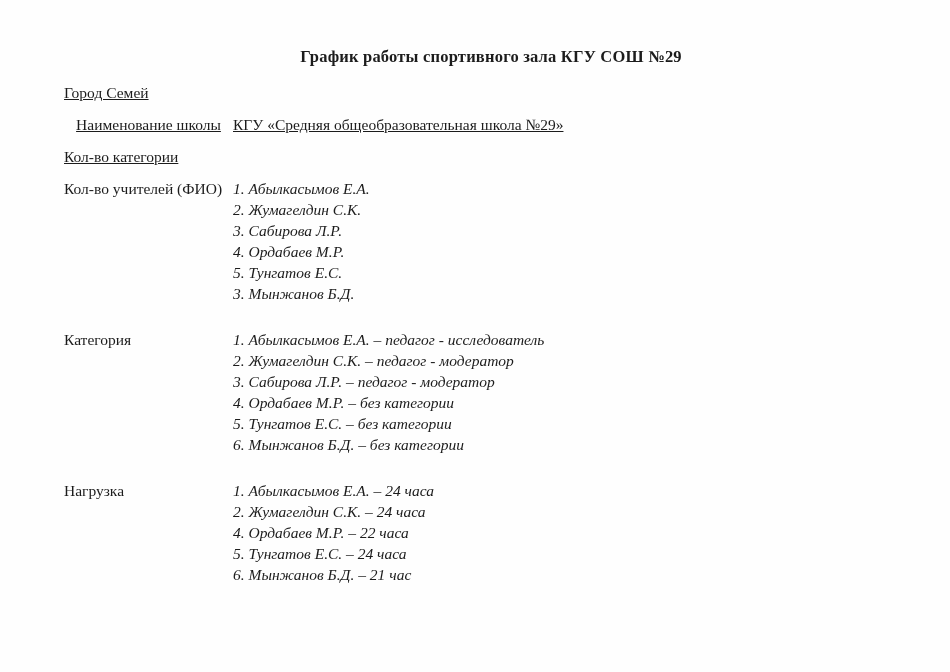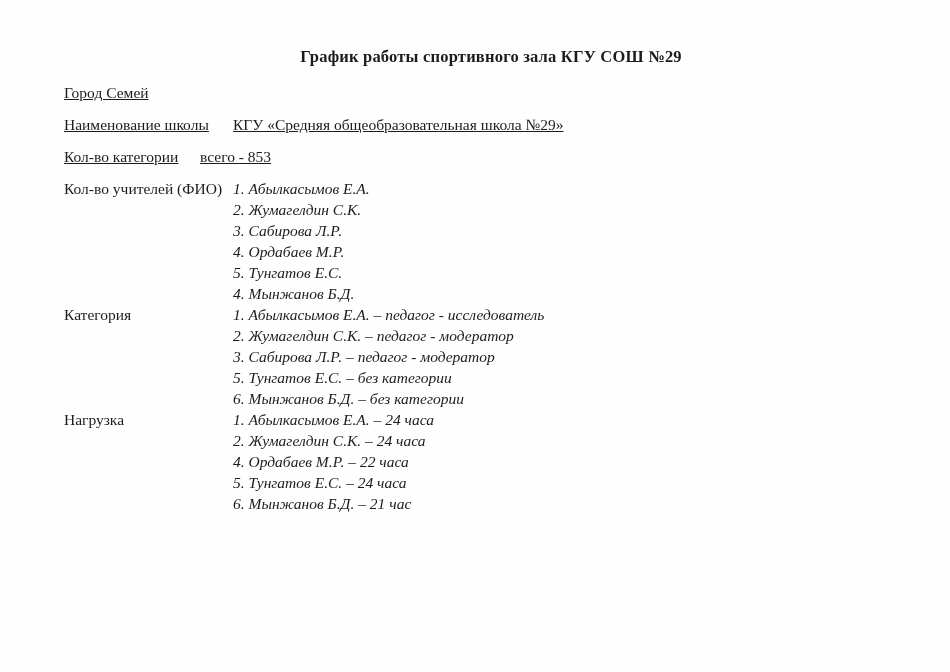--- a/index.html
+++ b/index.html
@@ -33,30 +33,30 @@
   .field-row {
     display: flex;
     align-items: flex-start;
     line-height: 21px;
     margin-top: 11px;
     text-decoration: underline;
   }
   .field-label {
     flex: 0 0 auto;
   }
-  .field-label.w-school { width: 169px; }
+  .field-label.w-school { width: 169px; text-align: center; }
   .field-label.w-students { width: 136px; }
   .field-value { flex: 1 1 auto; }
   .section-row {
     display: flex;
     align-items: flex-start;
     line-height: 21px;
   }
   .section-row.first { margin-top: 11px; }
-  .section-row.gap { }
+  .section-row.gap { margin-top: 25px; }
   .section-label {
     flex: 0 0 169px;
     width: 169px;
   }
   .section-list {
     flex: 1 1 auto;
   }
   .list-item {
     line-height: 21px;
     white-space: pre;
@@ -75,41 +75,41 @@
       <span class="field-label">Город Семей</span>
     </div>
 
     <div class="field-row">
       <span class="field-label w-school">Наименование школы</span>
       <span class="field-value">КГУ «Средняя общеобразовательная школа №29»</span>
     </div>
 
     <div class="field-row">
       <span class="field-label w-students">Кол-во категории</span>
-      <span class="field-value">всего - 853</span>
     </div>
 
     <div class="section-row first">
       <span class="section-label">Кол-во учителей  (ФИО)</span>
       <div class="section-list">
         <div class="list-item">1. Абылкасымов Е.А.</div>
         <div class="list-item">2. Жумагелдин С.К.</div>
         <div class="list-item">3. Сабирова Л.Р.</div>
         <div class="list-item">4. Ордабаев М.Р.</div>
         <div class="list-item">5. Тунгатов Е.С.</div>
-        <div class="list-item">4. Мынжанов Б.Д.</div>
+        <div class="list-item">3. Мынжанов Б.Д.</div>
       </div>
     </div>
 
     <div class="section-row gap">
       <span class="section-label">Категория</span>
       <div class="section-list">
         <div class="list-item">1. Абылкасымов Е.А. – педагог - исследователь</div>
         <div class="list-item">2. Жумагелдин С.К. – педагог - модератор</div>
         <div class="list-item">3. Сабирова Л.Р. – педагог - модератор</div>
+        <div class="list-item">4. Ордабаев М.Р. – без категории</div>
         <div class="list-item">5. Тунгатов Е.С. – без категории</div>
         <div class="list-item">6. Мынжанов Б.Д. – без категории</div>
       </div>
     </div>
 
     <div class="section-row gap">
       <span class="section-label">Нагрузка</span>
       <div class="section-list">
         <div class="list-item">1. Абылкасымов Е.А. – 24 часа</div>
         <div class="list-item">2. Жумагелдин С.К. – 24 часа</div>

